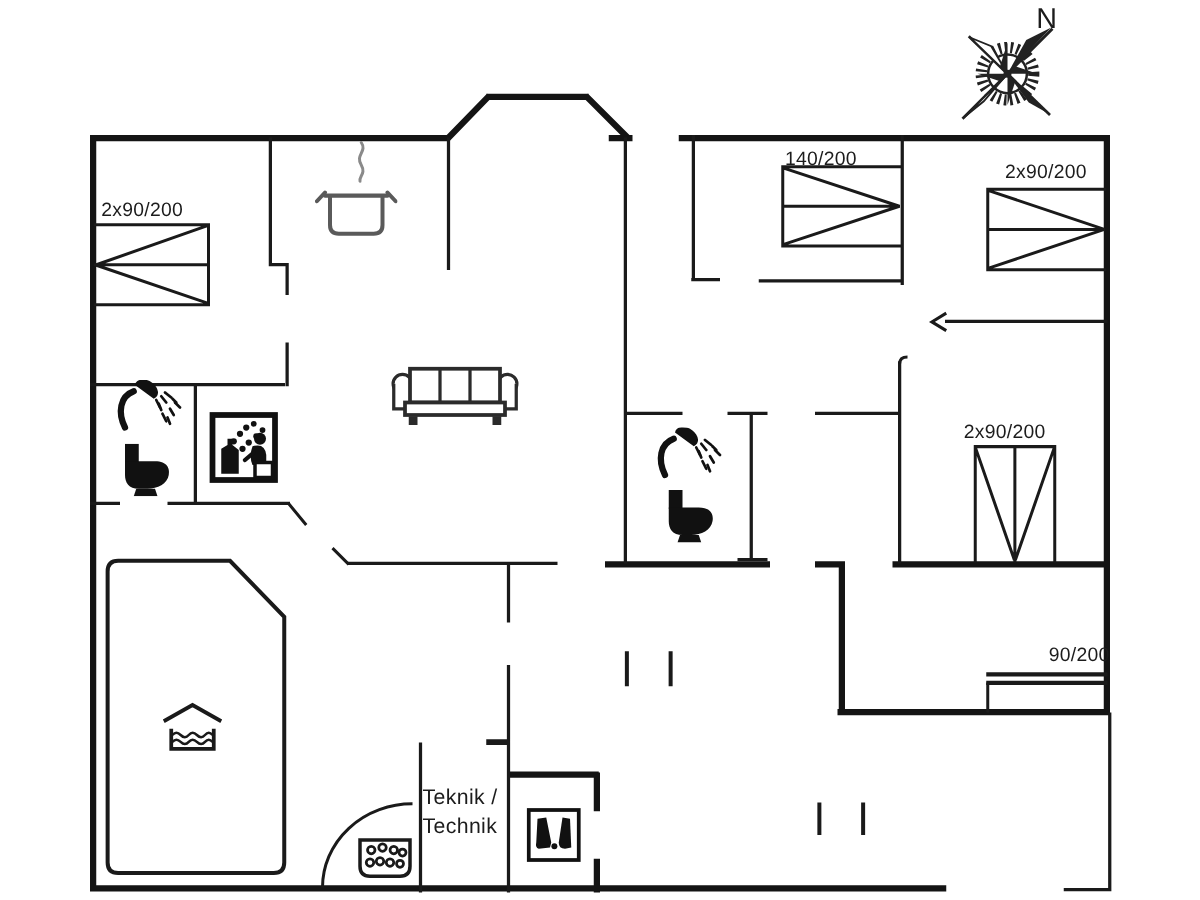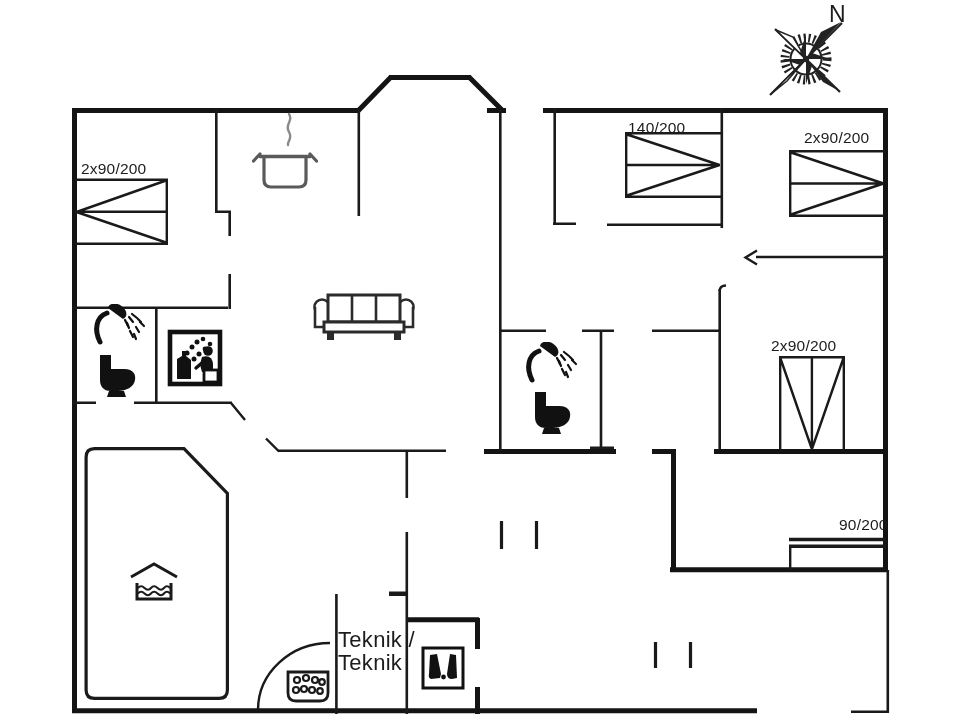--- a/index.html
+++ b/index.html
@@ -13,21 +13,21 @@
   #plan svg{position:absolute;left:0;top:0;}
   .icon{position:absolute;}
   .lbl{
     position:absolute;
     color:#1c1c1c;
     font-size:15.5px;
     line-height:1;
     white-space:nowrap;
     letter-spacing:0.2px;
   }
-  .lbl.big{font-size:22px;letter-spacing:0.3px;text-align:right;}
+  .lbl.big{font-size:17px;letter-spacing:0.3px;text-align:right;}
   .lbl.north{font-size:23px;}
 </style>
 </head>
 <body>
 
 <div id="plan">
 
   <svg width="960" height="720" viewBox="0 0 960 720">
 
     <path d="M74.5,108 V713
@@ -236,15 +236,15 @@
   <div class="lbl" style="left:628px;top:120px;">140/200</div>
 
   <div class="lbl" style="left:804px;top:130px;">2x90/200</div>
 
   <div class="lbl" style="left:771px;top:338px;">2x90/200</div>
 
   <div class="lbl" style="left:807px;top:517px;margin-left:32px;">90/200</div>
 
   <div class="lbl big" style="left:338px;top:629px;">Teknik /</div>
 
-  <div class="lbl big" style="left:338px;top:652px;">Teknik</div>
+  <div class="lbl big" style="left:338px;top:652px;">Technik</div>
 
 </div>
 
 </body></html>

